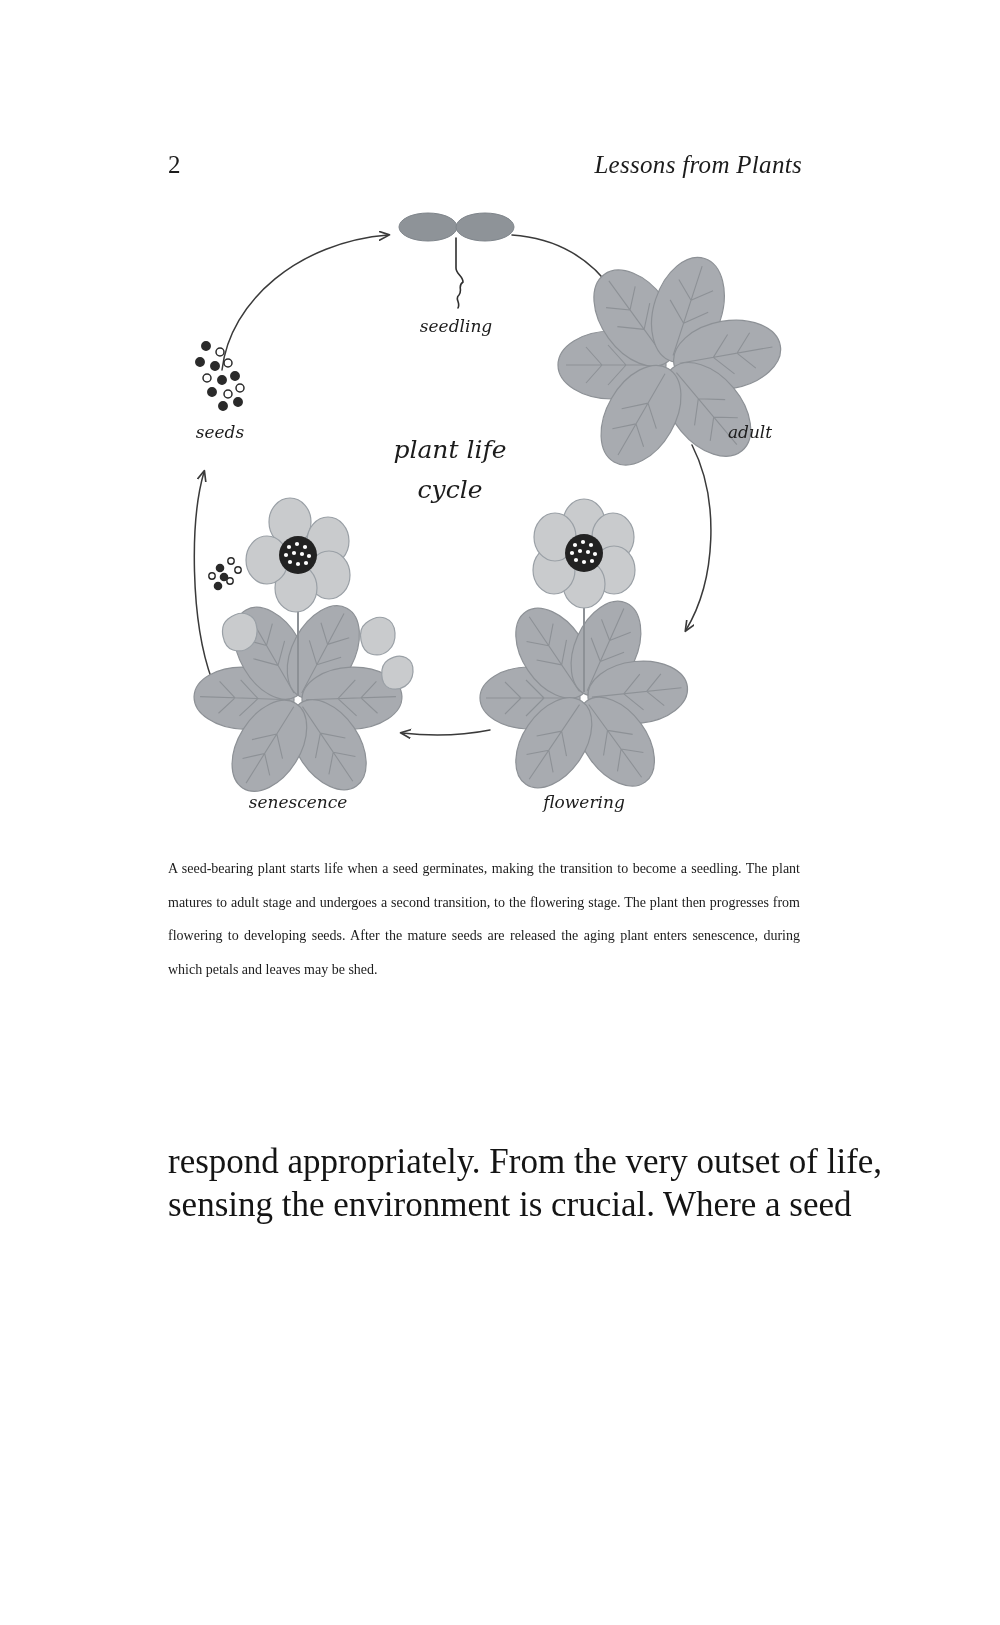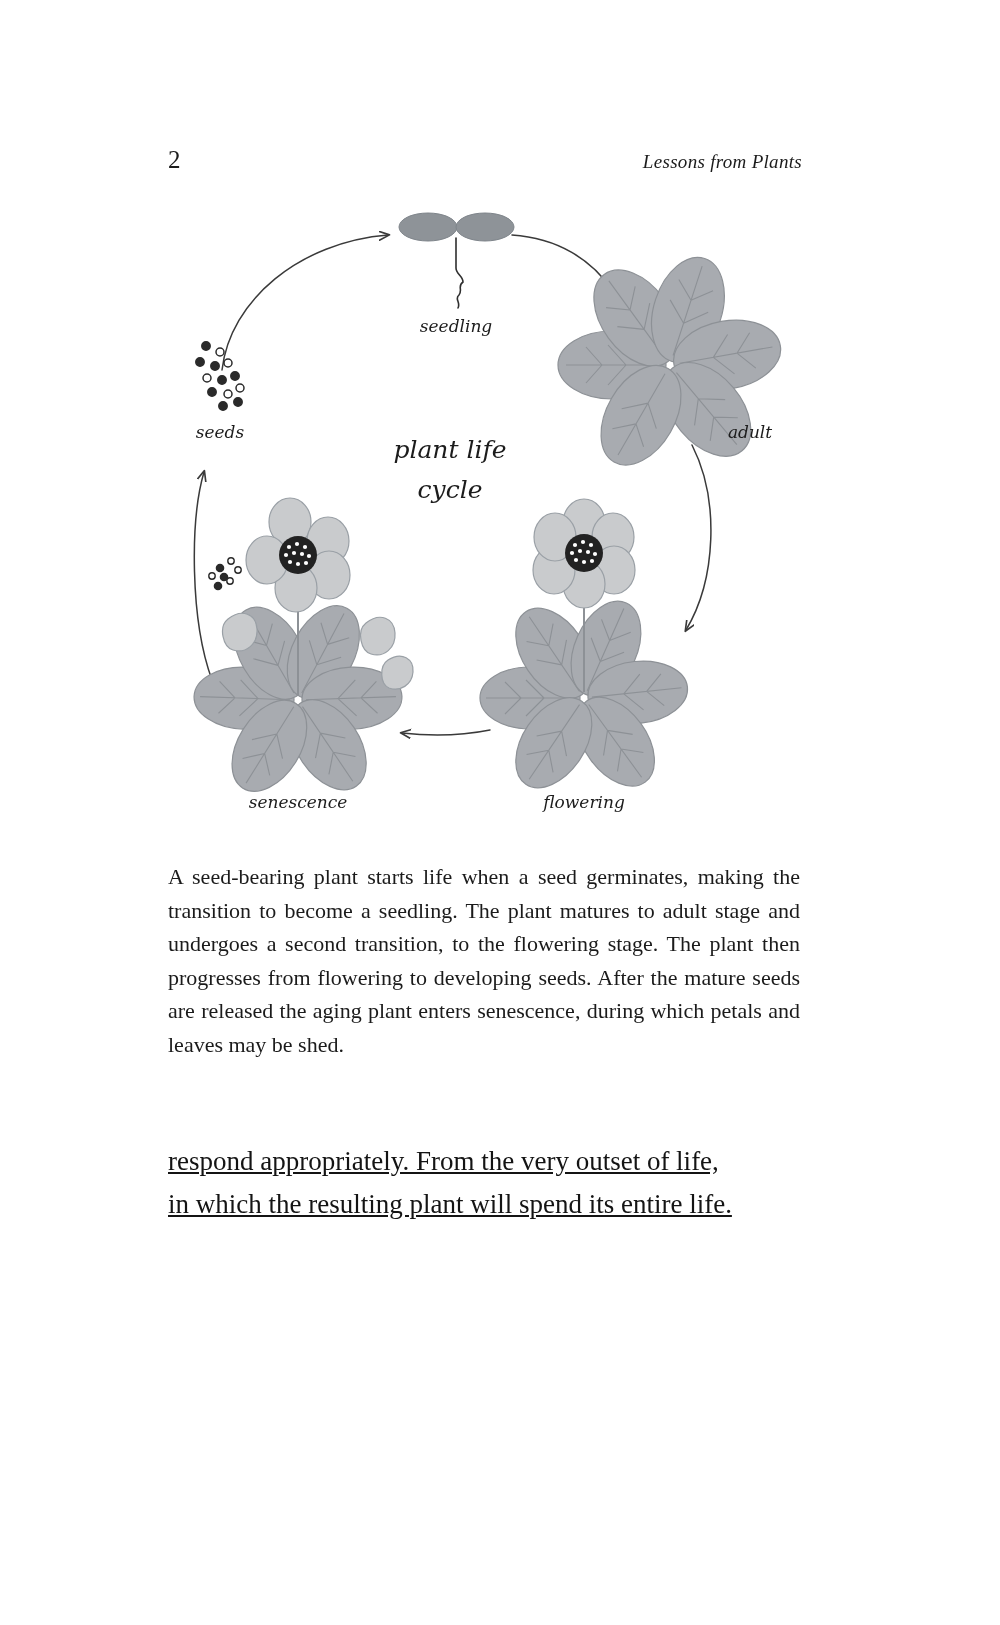--- a/index.html
+++ b/index.html
@@ -27,21 +27,21 @@
     align-items: baseline;
     justify-content: space-between;
   }
   #page-number {
     font-size: 25px;
     font-family: "Liberation Serif", "DejaVu Serif", serif;
     color: #1c1c1c;
     letter-spacing: 0.5px;
   }
   #book-title {
-    font-size: 19px;
+    font-size: 25px;
     font-style: italic;
     font-family: "Liberation Serif", "DejaVu Serif", serif;
     color: #1c1c1c;
     letter-spacing: 0.3px;
     margin-top: 46px;
   }
 
   
   #figure {
     position: absolute;
@@ -57,41 +57,40 @@
     font-style: italic;
     fill: #1c1c1c;
   }
 
   
   #caption {
     position: absolute;
     left: 168px;
     top: 838px;
     width: 632px;
-    font-size: 22px;
+    font-size: 14px;
     line-height: 33.6px;
     text-align: justify;
     text-align-last: left;
     color: #1b1b1b;
     font-family: "Liberation Serif", "DejaVu Serif", serif;
   }
 
   
   #body-text {
     position: absolute;
     left: 168px;
     top: 1140px;
     width: 634px;
-    font-size: 27px;
+    font-size: 35px;
     line-height: 43px;
     text-align: justify;
     text-align-last: left;
     color: #141414;
     font-family: "Liberation Serif", "DejaVu Serif", serif;
-    text-decoration: underline;
   }
   #body-text .line { display: block; white-space: nowrap; }
 </style>
 </head>
 <body>
 
 <div id="running-head">
   <span id="page-number">2</span>
   <span id="book-title">Lessons from Plants</span>
 </div>
@@ -302,14 +301,14 @@
     <text class="script-label" x="290" y="318" font-size="25" text-anchor="middle">cycle</text>
   </g>
 
 </svg>
 </div>
 
 <p id="caption">A seed-bearing plant starts life when a seed germinates, making the transition to become a seedling. The plant matures to adult stage and undergoes a second transition, to the flowering stage. The plant then progresses from flowering to developing seeds. After the mature seeds are released the aging plant enters senescence, during which petals and leaves may be shed.</p>
 
 <div id="body-text">
   <span class="line">respond appropriately. From the very outset of life,</span>
-  <span class="line">in which the resulting plant will spend its entire life.</span>
+  <span class="line">sensing the environment is crucial. Where a seed</span>
 </div>
 
 </body></html>

